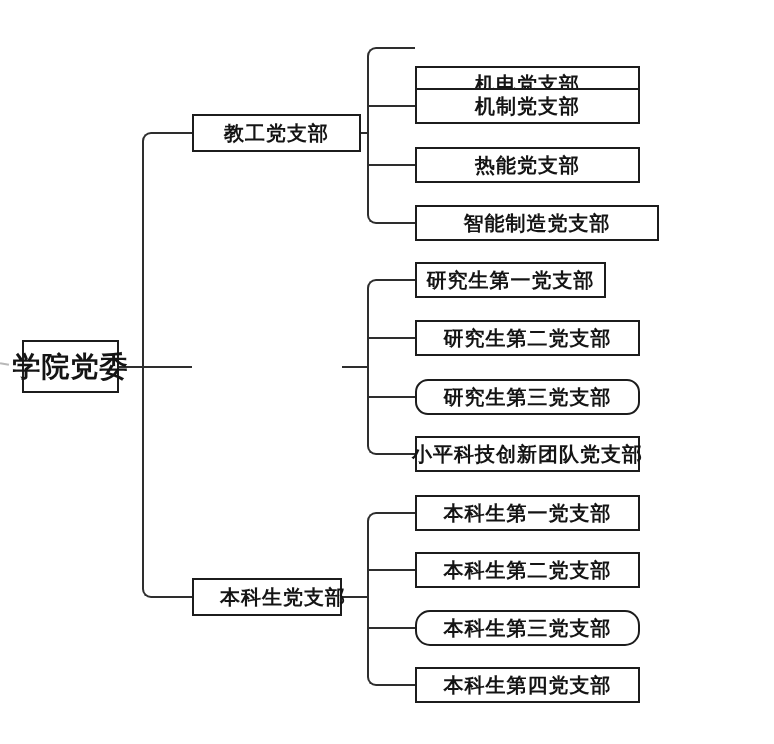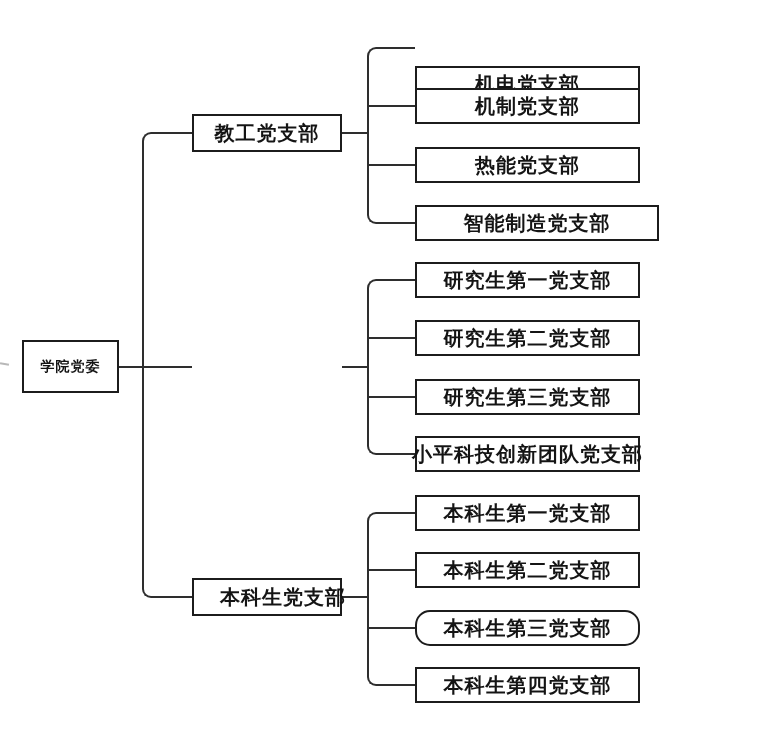--- a/index.html
+++ b/index.html
@@ -21,21 +21,21 @@
     border: 2px solid var(--box-border, #1c1c1c);
     background: var(--box-bg, #ffffff);
     color: var(--text, #141414);
     font-weight: 700;
     display: flex;
     align-items: center;
     justify-content: center;
     white-space: nowrap;
     letter-spacing: 1px;
   }
-  .node.root   { font-size: 14px; }
+  .node.root   { font-size: 28px; }
   .node.branch { font-size: 20px; }
   .node.leaf   { font-size: 20px; }
   .hline {
     position: absolute;
     height: 0;
     border-top: 2px solid var(--line, #2e2e2e);
   }
   .bracket {
     position: absolute;
     box-sizing: border-box;
@@ -76,31 +76,31 @@
 
   <div class="hline" style="left:367px; top:105px; width:48px;"></div>
   <div class="hline" style="left:367px; top:164px; width:48px;"></div>
   <div class="hline" style="left:367px; top:337px; width:48px;"></div>
   <div class="hline" style="left:367px; top:396px; width:48px;"></div>
   <div class="hline" style="left:367px; top:569px; width:48px;"></div>
   <div class="hline" style="left:367px; top:627px; width:48px;"></div>
 
   <div class="node root" style="left:22px; top:340px; width:97px; height:53px;">学院党委</div>
 
-  <div class="node branch" style="left:192px; top:114px; width:150px; height:38px;">教工党支部</div>
+  <div class="node branch" style="left:192px; top:114px; width:169px; height:38px;">教工党支部</div>
   <div class="node branch" style="left:192px; top:578px; width:150px; height:38px;padding-left:32px;">本科生党支部</div>
 
   <div class="node leaf" style="left:415px; top:26px;  width:225px; height:36px;margin-top:40px;">机电党支部</div>
   <div class="node leaf" style="left:415px; top:88px;  width:225px; height:36px;">机制党支部</div>
   <div class="node leaf" style="left:415px; top:147px; width:225px; height:36px;">热能党支部</div>
   <div class="node leaf" style="left:415px; top:205px; width:244px; height:36px;">智能制造党支部</div>
 
-  <div class="node leaf" style="left:415px; top:262px; width:225px; height:36px;">研究生第一党支部</div>
+  <div class="node leaf" style="left:415px; top:262px; width:191px; height:36px;">研究生第一党支部</div>
   <div class="node leaf" style="left:415px; top:320px; width:225px; height:36px;">研究生第二党支部</div>
-  <div class="node leaf" style="left:415px; top:379px; width:225px; height:36px;">研究生第三党支部</div>
+  <div class="node leaf" style="left:415px; top:379px; width:225px; height:36px;border-radius:13px;">研究生第三党支部</div>
   <div class="node leaf" style="left:415px; top:436px; width:225px; height:36px;">小平科技创新团队党支部</div>
 
   <div class="node leaf" style="left:415px; top:495px; width:225px; height:36px;font-family:Liberation Serif, serif;">本科生第一党支部</div>
   <div class="node leaf" style="left:415px; top:552px; width:225px; height:36px;font-family:Liberation Serif, serif;">本科生第二党支部</div>
   <div class="node leaf" style="left:415px; top:610px; width:225px; height:36px;border-radius:15px;">本科生第三党支部</div>
   <div class="node leaf" style="left:415px; top:667px; width:225px; height:36px;">本科生第四党支部</div>
 
 </div>
 
 </body></html>

